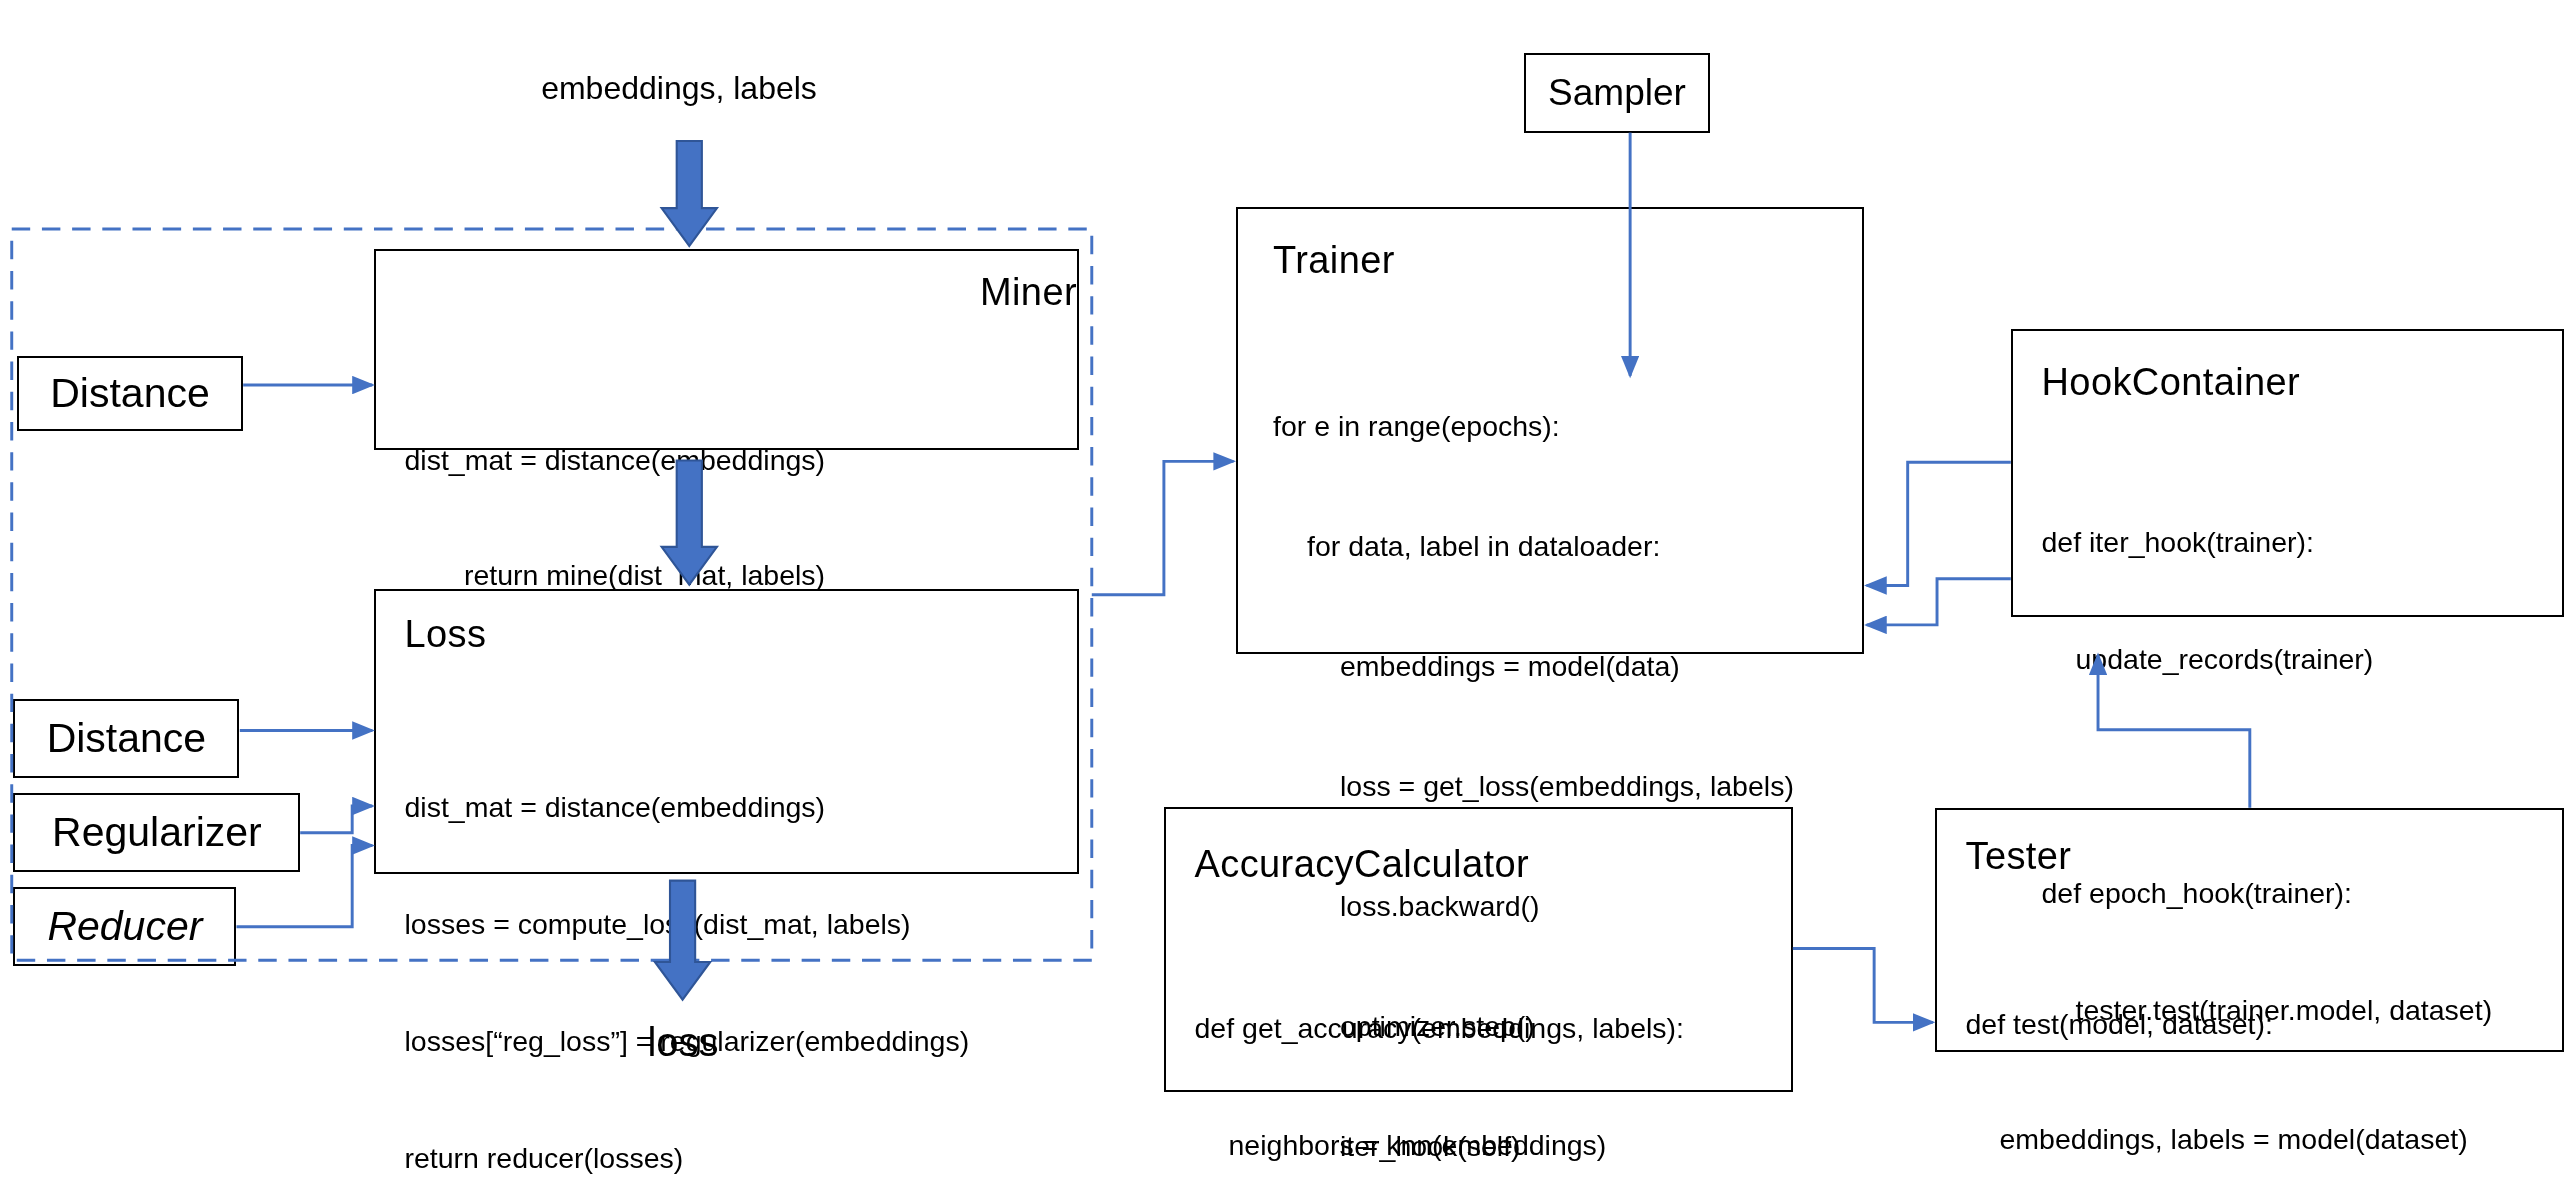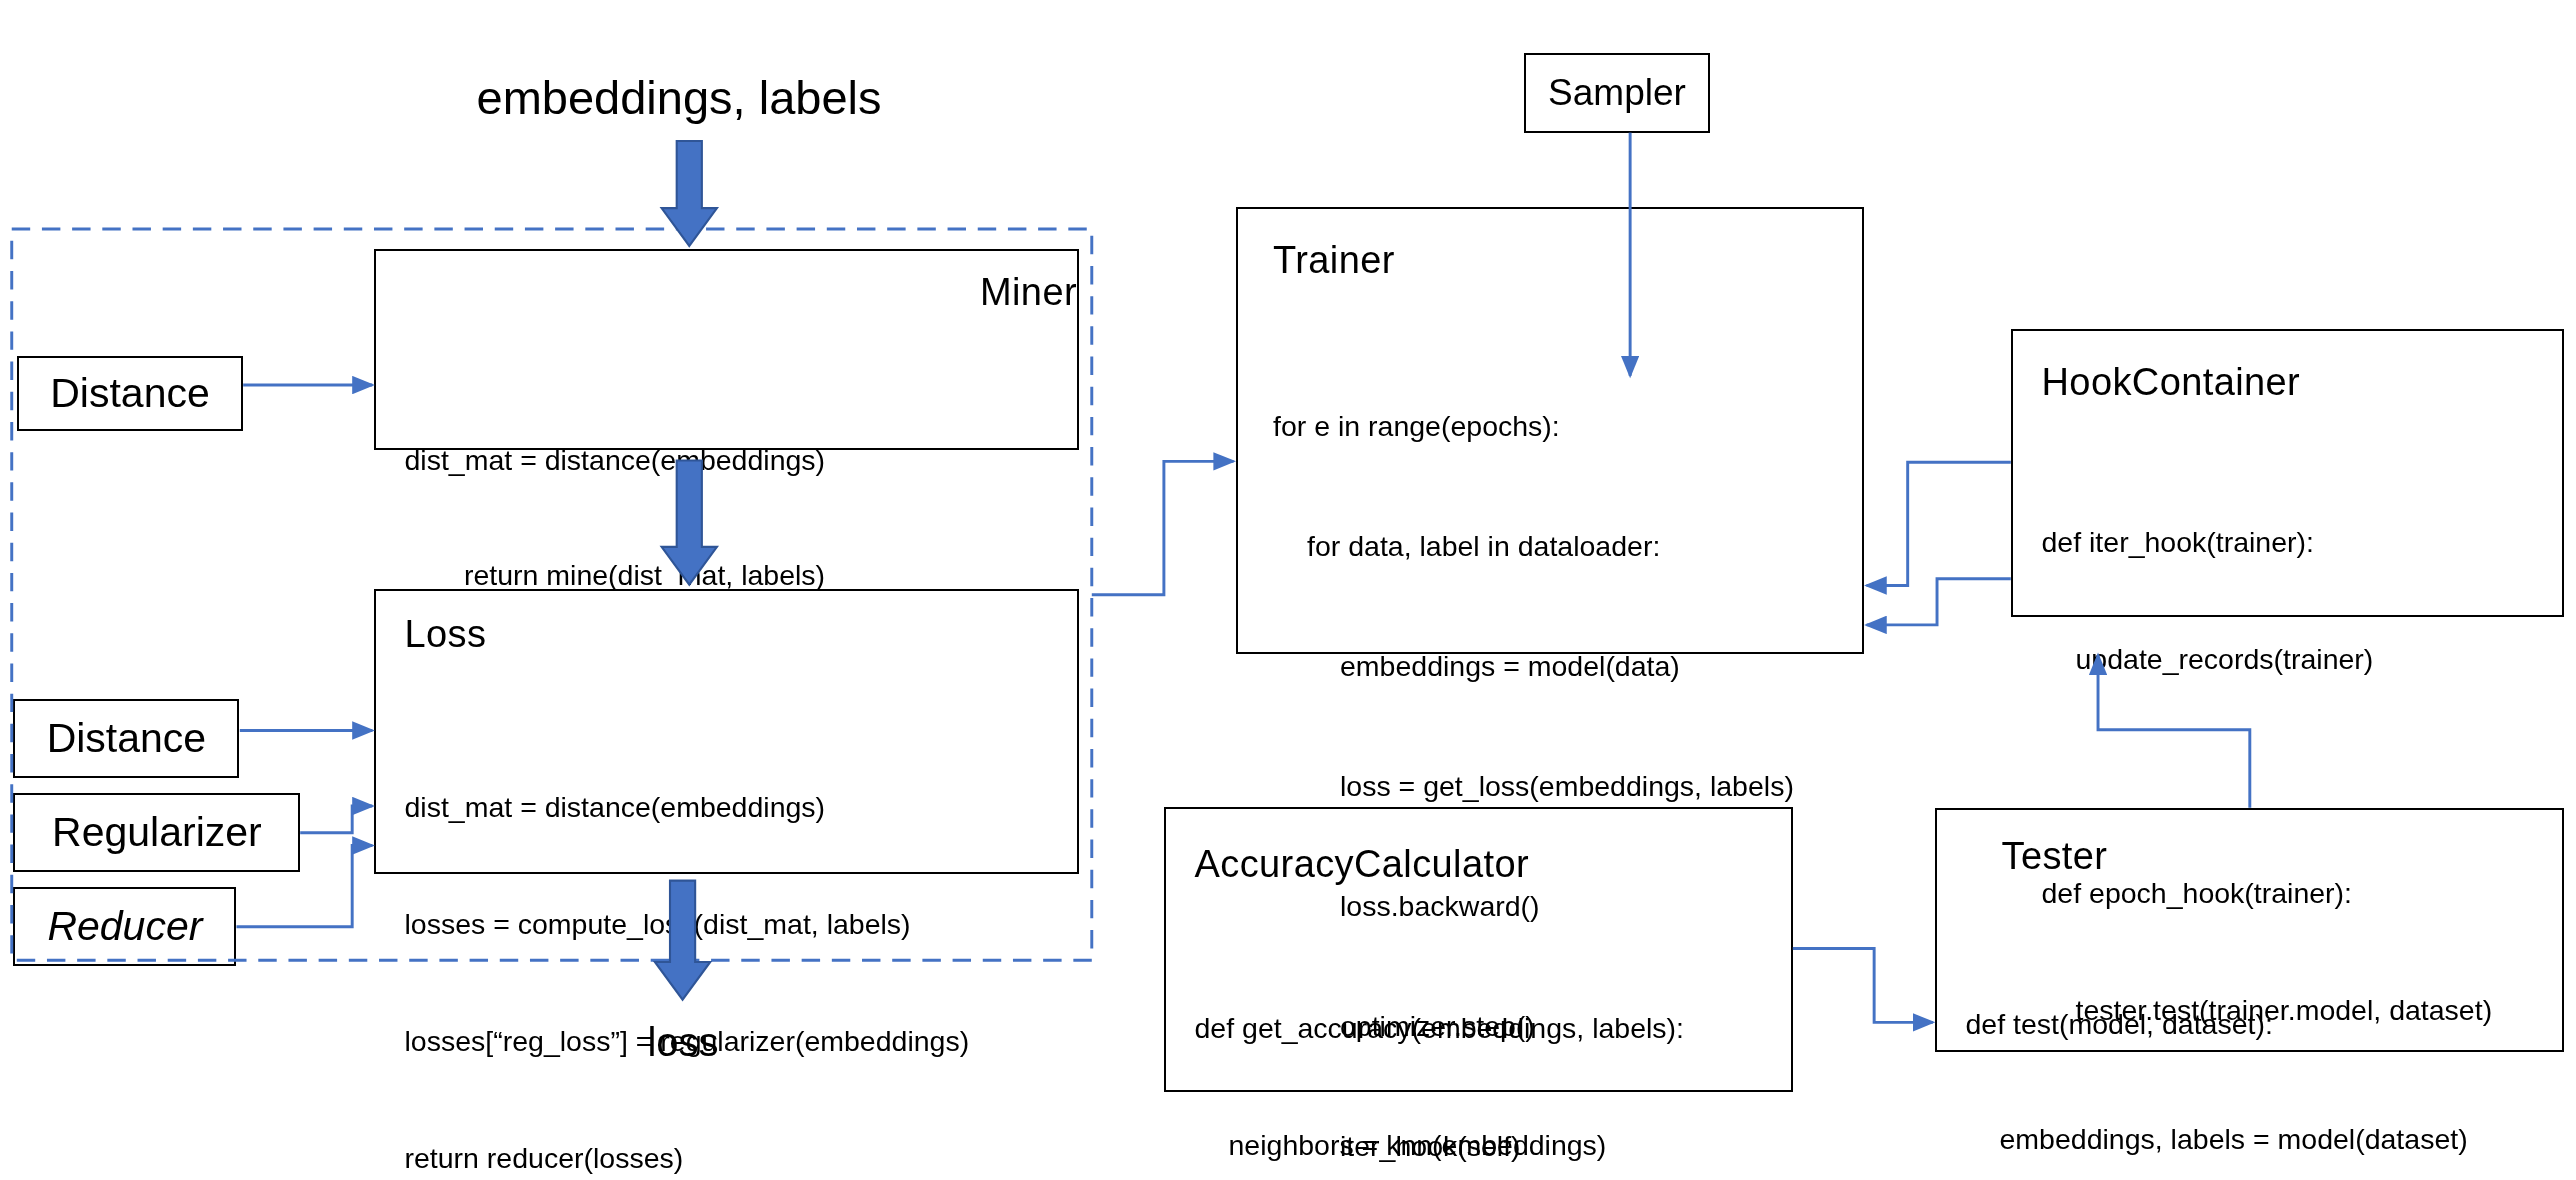--- a/index.html
+++ b/index.html
@@ -6,21 +6,21 @@
   #canvas{position:relative;width:2576px;height:1181px;background:#ffffff;overflow:hidden;
           font-family:"Liberation Sans",sans-serif;color:#000;}
   .box{position:absolute;border:2.5px solid #000;background:transparent;box-sizing:border-box;}
   .box-title{font-size:38px;padding:25px 0 0 28.5px;letter-spacing:0.4px;}
   .code{position:absolute;left:28.5px;font-size:28.5px;line-height:39px;white-space:pre;}
   .code .ln{min-height:39px;}
   .ind1{padding-left:34px;}
   .ind2{padding-left:67px;}
   .small-box{position:absolute;border:2.5px solid #000;box-sizing:border-box;
              display:flex;align-items:center;justify-content:center;font-size:41px;}
-  .free-label{position:absolute;font-size:47px;white-space:nowrap;transform:translateX(-50%);}
+  .free-label{position:absolute;font-size:32px;white-space:nowrap;transform:translateX(-50%);}
   svg.overlay{position:absolute;left:0;top:0;pointer-events:none;}
   .conn{fill:none;stroke:#4472C4;stroke-width:3.5;}
   .thick{fill:#4472C4;stroke:#2F5597;stroke-width:2.5;}
   .dashed-rect{fill:none;stroke:#4472C4;stroke-width:3.5;stroke-dasharray:22 14;}
 </style>
 </head>
 <body>
 
 <div id="canvas">
 
@@ -91,21 +91,21 @@
     <div class="box-title" style="padding-top:34px;">AccuracyCalculator</div>
     <div class="code" style="top:122px;">
       <div class="ln">def get_accuracy(embeddings, labels):</div>
       <div class="ln ind1">neighbors = knn(embeddings)</div>
       
       
     </div>
   </div>
 
   <div class="box" style="left:1935px;top:808px;width:629px;height:244px;">
-    <div class="box-title" style="margin-left:36px;">Tester</div>
+    <div class="box-title" style="">Tester</div>
     <div class="code" style="top:119px;line-height:38px;">
       <div class="ln">def test(model, dataset):</div>
       <div class="ln ind1">embeddings, labels = model(dataset)</div>
       
     </div>
   </div>
 
   <svg class="overlay" width="2576" height="1181" viewBox="0 0 3072 1408">
     <defs>
       <marker id="ah" markerUnits="userSpaceOnUse" markerWidth="28" markerHeight="22" refX="24" refY="11" orient="auto">

